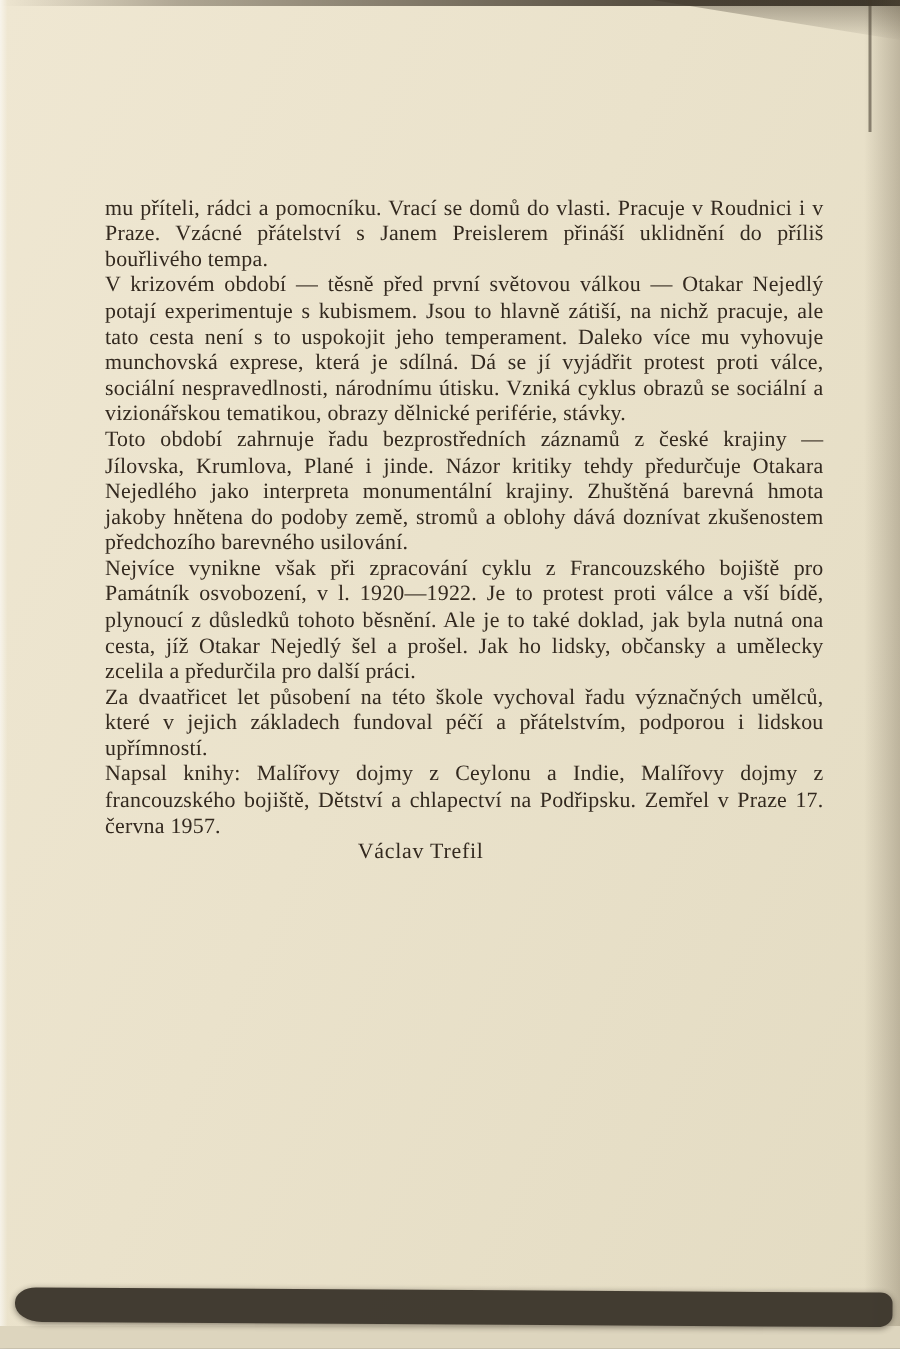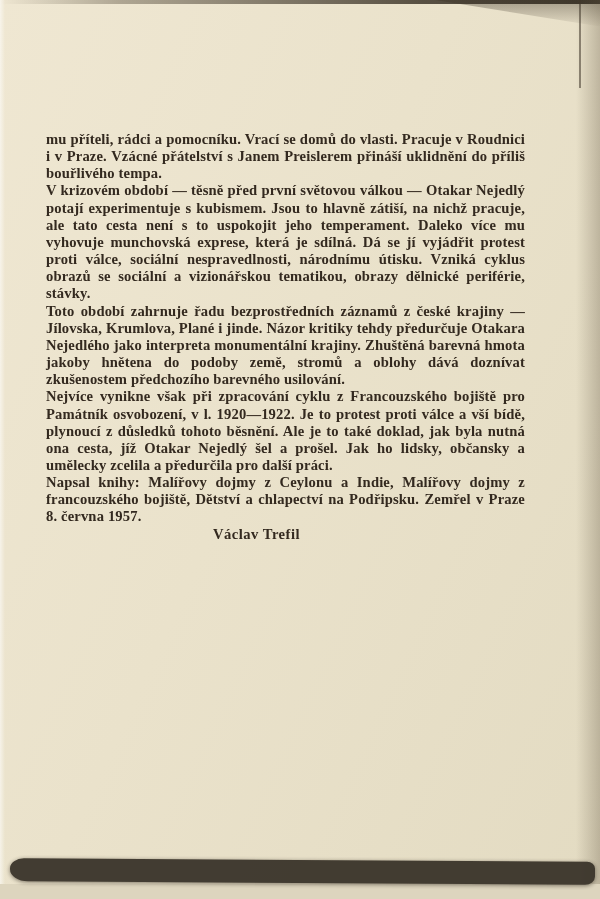--- a/index.html
+++ b/index.html
@@ -53,26 +53,26 @@
     background: #3a342a;
     border-radius: 14px 8px 10px 18px / 10px 7px 8px 12px;
     transform: rotate(0.35deg);
     box-shadow: 0 1px 4px rgba(58,50,40,0.65);
     opacity: 0.95;
   }
 
   
   .text-block {
     position: absolute;
-    left: 46px;
+    left: 70px;
     top: 131px;
     width: 479px;
     color: #33291f;
     font-size: 14.6px;
-    font-weight: 700;
+    font-weight: 400;
     line-height: 17.15px;
     text-align: justify;
     letter-spacing: 0.15px;
   }
   .text-block p {
     margin: 0;
   }
   .signature {
     margin-top: 42px;
     text-align: center;
@@ -89,20 +89,21 @@
   <div class="edge-corner"></div>
   <div class="edge-right"></div>
   <div class="edge-right-line"></div>
   <div class="edge-left"></div>
 
   <div class="text-block">
     <p>mu příteli, rádci a pomocníku. Vrací se domů do vlasti. Pracuje v Roudnici i v Praze. Vzácné přátelství s Janem Preislerem přináší uklidnění do příliš bouřlivého tempa.</p>
     <p>V krizovém období — těsně před první světovou válkou — Otakar Nejedlý potají experimentuje s kubismem. Jsou to hlavně zátiší, na nichž pracuje, ale tato cesta není s to uspokojit jeho temperament. Daleko více mu vyhovuje munchovská exprese, která je sdílná. Dá se jí vyjádřit protest proti válce, sociální nespravedlnosti, národnímu útisku. Vzniká cyklus obrazů se sociální a vizionářskou tematikou, obrazy dělnické periférie, stávky.</p>
     <p>Toto období zahrnuje řadu bezprostředních záznamů z české krajiny — Jílovska, Krumlova, Plané i jinde. Názor kritiky tehdy předurčuje Otakara Nejedlého jako interpreta monumentální krajiny. Zhuštěná barevná hmota jakoby hnětena do podoby země, stromů a oblohy dává doznívat zkušenostem předchozího barevného usilování.</p>
     <p>Nejvíce vynikne však při zpracování cyklu z Francouzského bojiště pro Památník osvobození, v l. 1920—1922. Je to protest proti válce a vší bídě, plynoucí z důsledků tohoto běsnění. Ale je to také doklad, jak byla nutná ona cesta, jíž Otakar Nejedlý šel a prošel. Jak ho lidsky, občansky a umělecky zcelila a předurčila pro další práci.</p>
-    <p>Napsal knihy: Malířovy dojmy z Ceylonu a Indie, Malířovy dojmy z francouzského bojiště, Dětství a chlapectví na Podřipsku. Zemřel v Praze 8. června 1957.</p>
+    <p>Za dvaatřicet let působení na této škole vychoval řadu význačných umělců, které v jejich základech fundoval péčí a přátelstvím, podporou i lidskou upřímností.</p>
+    <p>Napsal knihy: Malířovy dojmy z Ceylonu a Indie, Malířovy dojmy z francouzského bojiště, Dětství a chlapectví na Podřipsku. Zemřel v Praze 17. června 1957.</p>
     <p class="signature">Václav Trefil</p>
   </div>
 
   <div class="bottom-strip"></div>
   <div class="bottom-band"></div>
 
 </div>
 
 </body></html>

